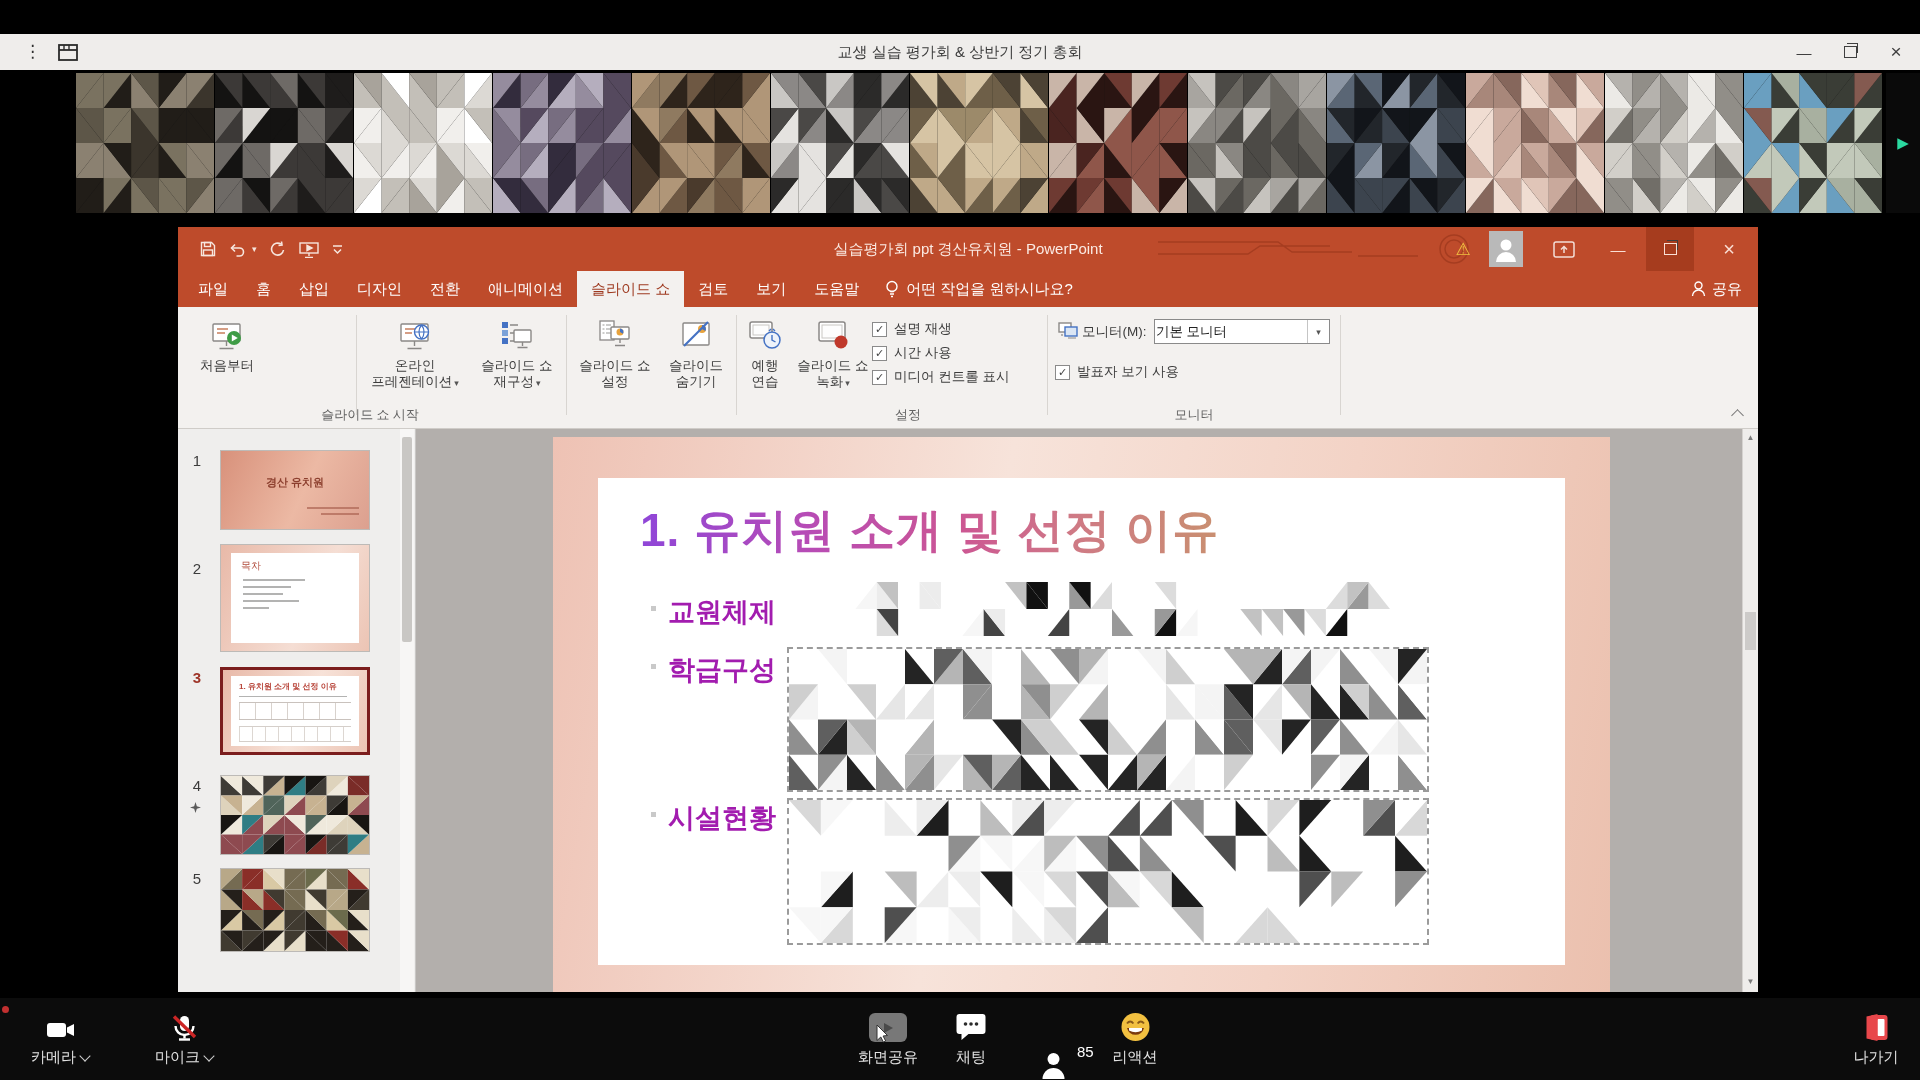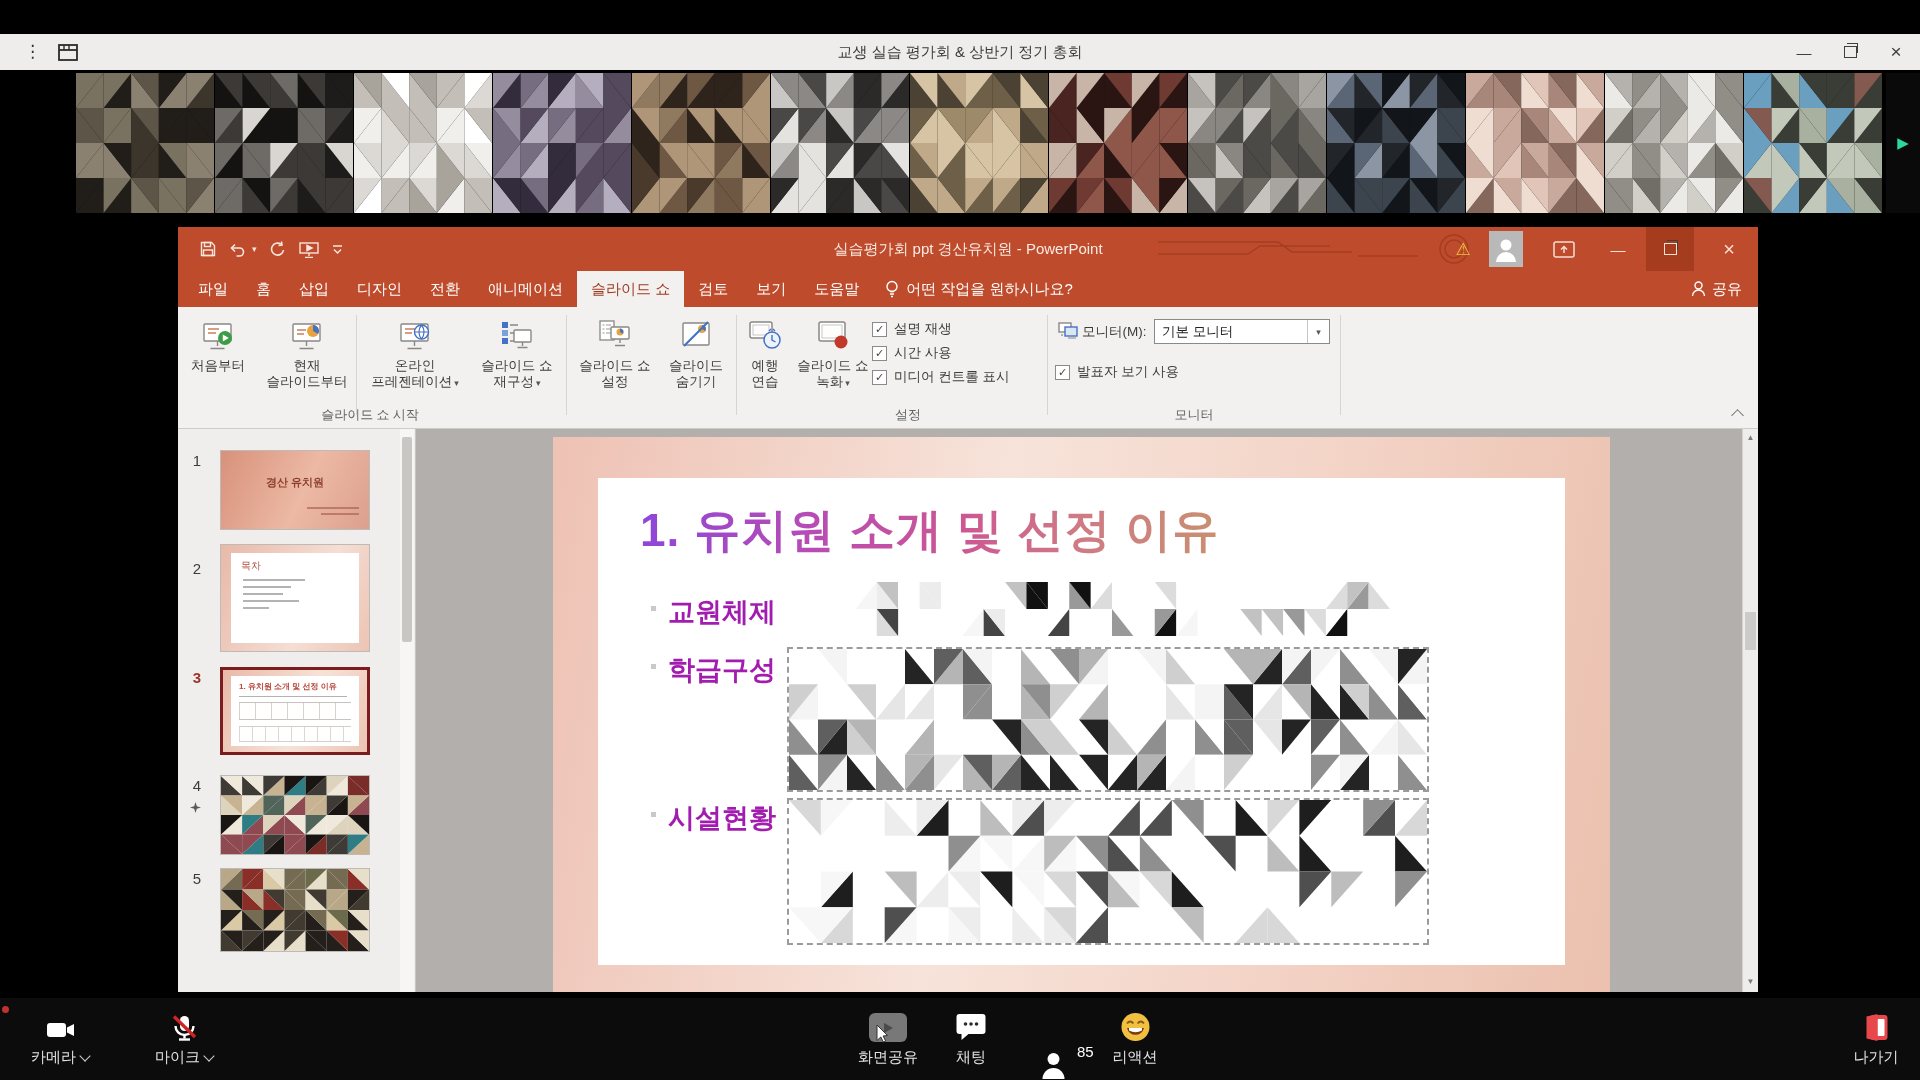--- a/index.html
+++ b/index.html
@@ -35,21 +35,21 @@
   .ribbon{position:absolute;left:0;top:80px;width:1580px;height:122px;background:#f3f1ef;border-bottom:1px solid #cfccc8;box-sizing:border-box;}
   .rbtn{position:absolute;top:6px;height:106px;display:flex;flex-direction:column;align-items:center;color:#3d3d3d;font-size:13.5px;line-height:1.22;text-align:center;}
   .rbtn .lbl{white-space:pre-line;}
   .rbtn svg{margin:5px 0 4px;}
   .caret{font-size:9px;color:#555;margin-left:2px;}
   .rdiv{position:absolute;top:8px;width:1px;height:100px;background:#d8d5d1;}
   .glabel{position:absolute;top:99px;transform:translateX(-50%);font-size:13px;color:#636363;white-space:nowrap;}
   .cbrow{position:absolute;display:flex;align-items:center;gap:7px;font-size:13.5px;color:#3d3d3d;white-space:nowrap;}
   .cb{width:15px;height:15px;background:#fff;border:1.5px solid #8a8a8a;box-sizing:border-box;display:flex;align-items:center;justify-content:center;font-size:11px;color:#444;line-height:1;}
   .dropdown{position:absolute;left:976px;top:12px;width:176px;height:25px;background:#fff;border:1px solid #8a8a8a;box-sizing:border-box;display:flex;align-items:center;font-size:13.5px;color:#222;}
-  .dropdown .val{flex:1;padding-left:7px;white-space:nowrap;overflow:hidden;}
+  .dropdown .val{flex:1;padding-left:1px;white-space:nowrap;overflow:hidden;font-family:Liberation Serif, serif;}
   .dropdown .dd-btn{width:21px;height:100%;border-left:1px solid #c5c5c5;display:flex;align-items:center;justify-content:center;font-size:9px;color:#555;}
   .collapse-chev{position:absolute;right:16px;bottom:8px;width:8px;height:8px;border-left:1.7px solid #777;border-top:1.7px solid #777;transform:rotate(45deg);}
   
   .workspace{position:absolute;left:0;top:202px;width:1580px;height:563px;background:#b3afac;overflow:hidden;}
   .panel{position:absolute;left:0;top:0;width:238px;height:563px;background:#efeeed;border-right:1px solid #c9c7c5;box-sizing:border-box;}
   .snum{position:absolute;left:8px;width:22px;text-align:center;font-size:15px;color:#3c3c3c;}
   .snum.sel{color:#9e3428;font-weight:bold;}
   .thumb{position:absolute;left:42px;width:150px;background:#fff;border:1px solid #bdbab7;box-sizing:border-box;overflow:hidden;}
   .thumb.sel{border:3px solid #7b1d1d;}
   .tline{position:absolute;height:2px;background:#9a9a98;opacity:.75;}
@@ -768,40 +768,29 @@
     <div class="share-top">
       <svg width="15" height="16" viewBox="0 0 15 16">
           <circle cx="7.5" cy="4.5" r="3.5" fill="none" stroke="#fff" stroke-width="1.4"></circle>
           <path d="M1.5 15a6 6 0 0 1 12 0" fill="none" stroke="#fff" stroke-width="1.4"></path>
         </svg>
       <span>공유</span>
     </div>
 
     <div class="ribbon">
 
-      <div class="rbtn" style="left:7px;width:66px;">
+      <div class="rbtn" style="left:16px;width:66px;">
         <svg width="38" height="36" viewBox="0 0 36 36">
             <rect x="4" y="6" width="27" height="17" rx="1" fill="#fff" stroke="#8a8886" stroke-width="1.4"></rect>
             <path d="M8 11h11M8 15h8" stroke="#c87f5e" stroke-width="1.3"></path>
             <path d="M17.5 23v5M10.5 30.5h14" stroke="#8a8886" stroke-width="1.4"></path>
             <circle cx="25" cy="20" r="7" fill="#3f9c46"></circle>
             <path d="M22.8 16.5l6 3.5-6 3.5z" fill="#fff"></path>
           </svg>
         <span class="lbl">처음부터</span>
-      </div>
-      <div class="rbtn" style="left:82px;width:94px;">
-        <svg width="38" height="36" viewBox="0 0 36 36">
-            <rect x="4" y="6" width="27" height="17" rx="1" fill="#fff" stroke="#8a8886" stroke-width="1.4"></rect>
-            <path d="M8 12h9M8 16h7" stroke="#c87f5e" stroke-width="1.3"></path>
-            <path d="M17.5 23v5M10.5 30.5h14" stroke="#8a8886" stroke-width="1.4"></path>
-            <circle cx="24" cy="13" r="6" fill="#e8a33d"></circle>
-            <path d="M24 13V7a6 6 0 0 1 5.2 9z" fill="#4472c4"></path>
-          </svg>
-        <span class="lbl">현재
-슬라이드부터</span>
       </div>
       <div class="rdiv" style="left:178px;"></div>
       <div class="rbtn" style="left:184px;width:106px;">
         <svg width="38" height="36" viewBox="0 0 36 36">
             <rect x="4" y="6" width="27" height="17" rx="1" fill="#fff" stroke="#8a8886" stroke-width="1.4"></rect>
             <path d="M8 11h10M8 15h7" stroke="#c87f5e" stroke-width="1.3"></path>
             <path d="M17.5 23v5M10.5 30.5h14" stroke="#8a8886" stroke-width="1.4"></path>
             <circle cx="24.5" cy="14" r="7" fill="#fff" stroke="#4472c4" stroke-width="1.4"></circle>
             <path d="M17.5 14h14M24.5 7a11 11 0 0 1 0 14M24.5 7a11 11 0 0 0 0 14" fill="none" stroke="#4472c4" stroke-width="1.2"></path>
           </svg>

